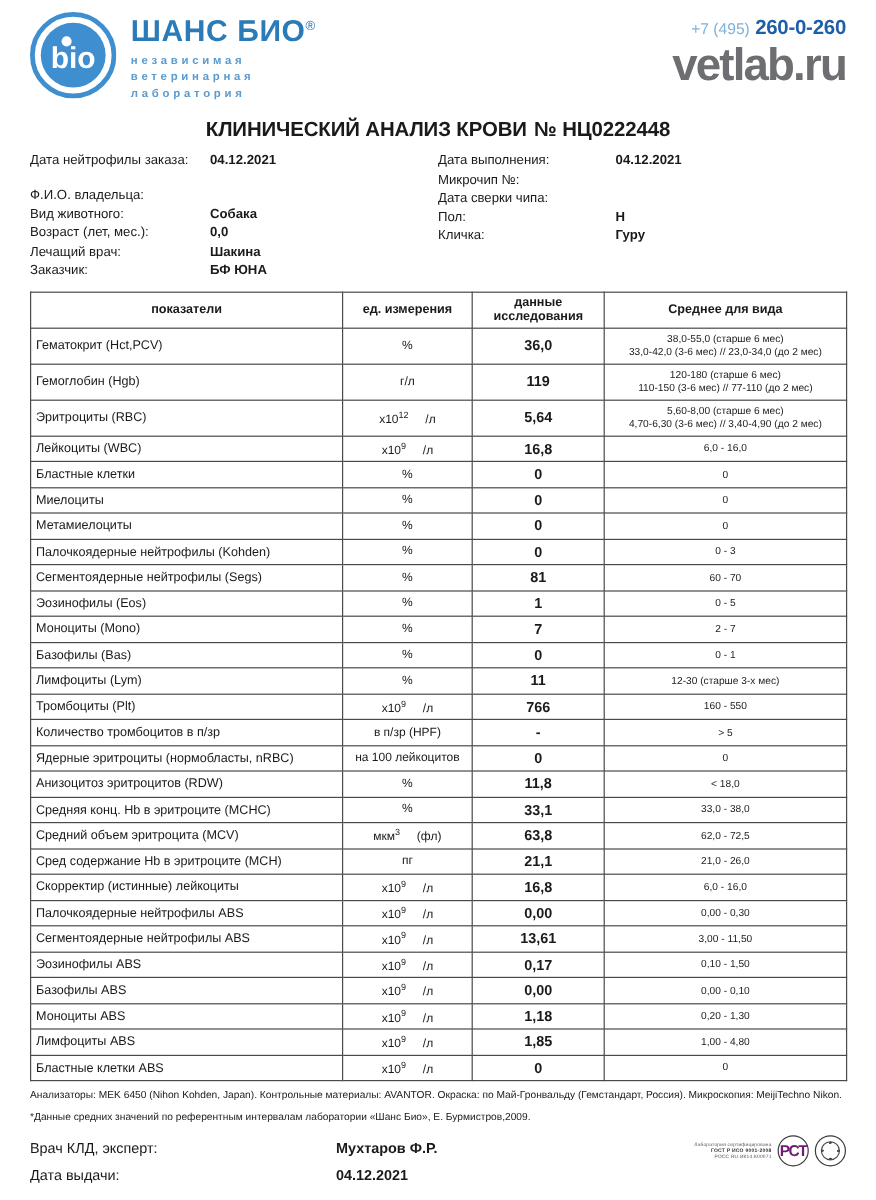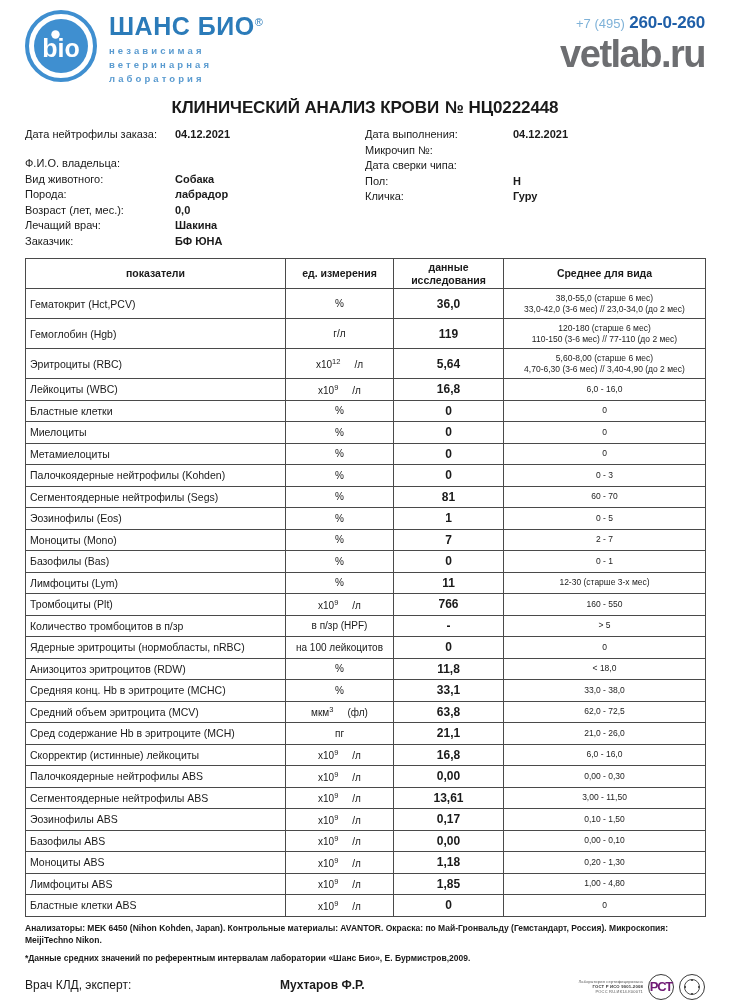--- a/index.html
+++ b/index.html
@@ -58,21 +58,21 @@
   td.unit { font-size: 10px; text-align: center; }
   td.val  { font-size: 12px; font-weight: bold; text-align: center; }
   td.ref  { font-size: 8.5px; text-align: center; line-height: 1.25; color: #222; }
   td.ref .r2 { display: block; }
   tr.two-line td { height: 30px; }
   .sup { font-size: 7.5px; vertical-align: super; }
   .unit-gap { display: inline-block; width: 14px; }
 
   
   .footer { font-size: 8.5px; line-height: 1.5; color: #1a1a1a; margin-top: 5px; }
-  .footer p { margin: 0; font-weight: bold; }
+  .footer p { margin: 0; }
   .fn-analyzers { margin-bottom: 5px !important; }
   .fn-note { margin-bottom: 9px !important; }
   .sign-block { position: relative; }
   .sign-row { display: flex; align-items: baseline; font-size: 12px; line-height: 1.9; }
   .sign-label { width: 255px; flex: 0 0 255px; }
   .sign-value { font-weight: bold; }
 
   
   .stamp { position: absolute; right: 0; top: 0; display: flex; align-items: center; gap: 5px; }
   .stamp-text { text-align: right; line-height: 1.25; }
@@ -128,24 +128,20 @@
           <span class="meta-label">Дата нейтрофилы заказа:</span>
           <span class="meta-value">04.12.2021</span>
         </div>
         <div class="meta-row">
           <span class="meta-label">Ф.И.О. владельца:</span>
           <span class="meta-value"></span>
         </div>
         <div class="meta-row">
           <span class="meta-label">Вид животного:</span>
           <span class="meta-value">Собака</span>
-        </div>
-        <div class="meta-row">
-          <span class="meta-label">Порода:</span>
-          <span class="meta-value">лабрадор</span>
         </div>
         <div class="meta-row">
           <span class="meta-label">Возраст (лет, мес.):</span>
           <span class="meta-value">0,0</span>
         </div>
         <div class="meta-row">
           <span class="meta-label">Лечащий врач:</span>
           <span class="meta-value">Шакина</span>
         </div>
         <div class="meta-row">

